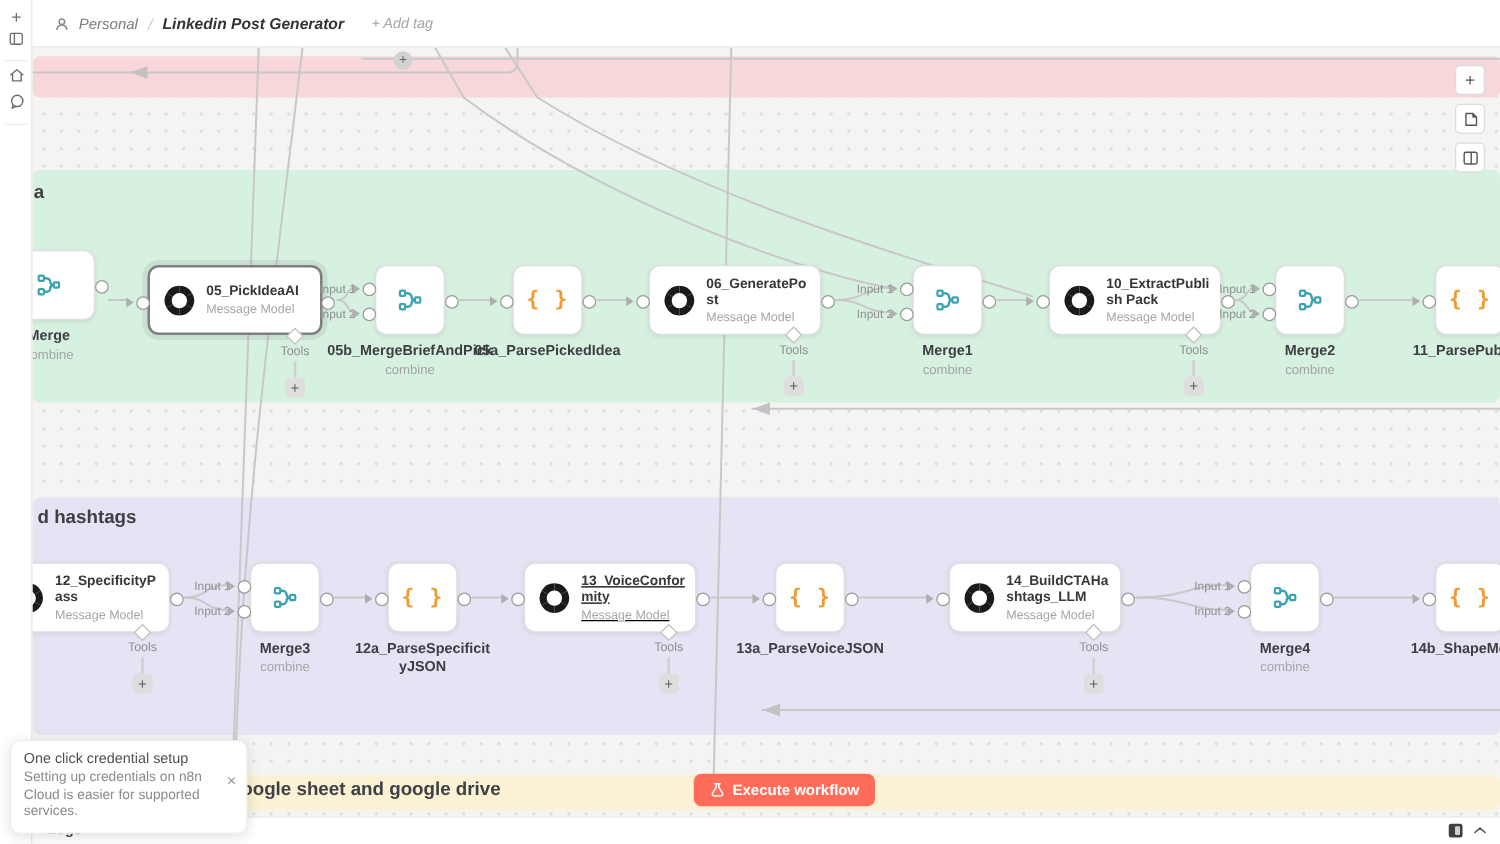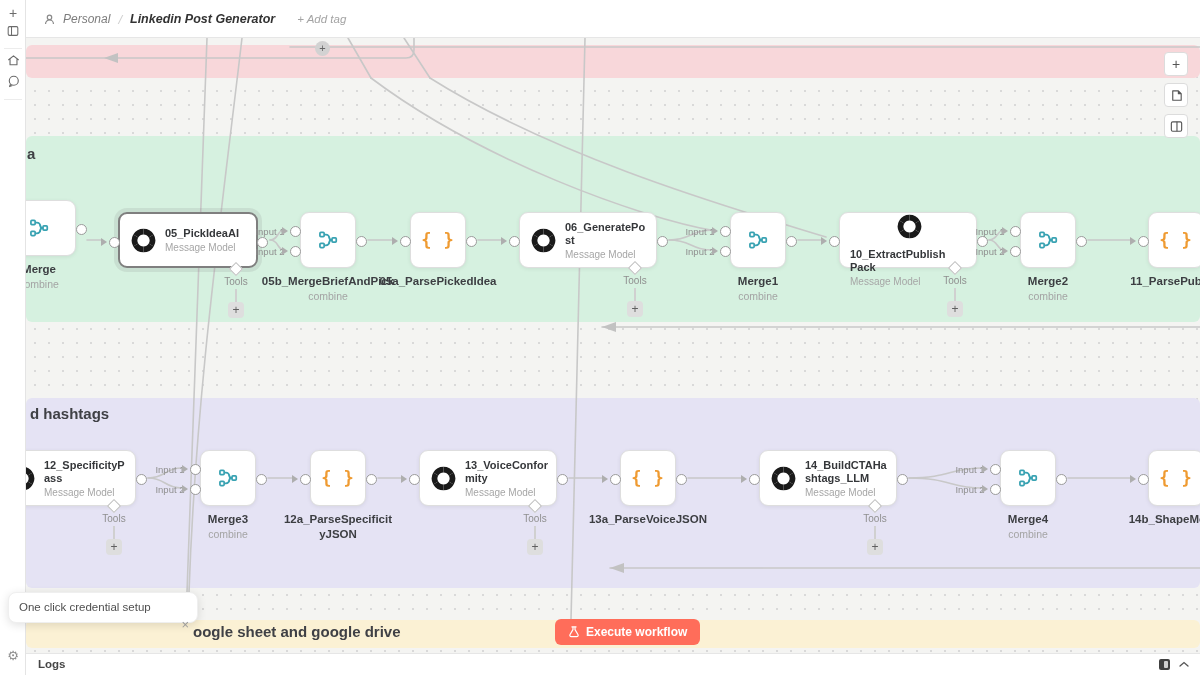--- a/index.html
+++ b/index.html
@@ -333,21 +333,21 @@
             </div>
 
     </div>
     <div class="caption" style="width: 180px; left: -62px;">
       <div class="cap-title">Merge1</div>
       <div class="cap-sub">combine</div>
     </div>
   </div>
 
   <div class="node" style="left: 839px; top: 212px; width: 138px;">
-    <div class="node-box ai" style="width: 138px; flex-direction: column;">
+    <div class="node-box ai" style="width: 138px;">
 
       <span class="ic ic-openai">
         <svg viewBox="-12 -12 24 24">
           <g fill="#1a1a1a">
             <path d="M0,-10.5 A10.5,10.5 0 0,1 9.09,-5.25 L4.68,-2.7 A5.4,5.4 0 0,0 0,-5.4 Z"></path>
             <path d="M0,-10.5 A10.5,10.5 0 0,1 9.09,-5.25 L4.68,-2.7 A5.4,5.4 0 0,0 0,-5.4 Z" transform="rotate(60)"></path>
             <path d="M0,-10.5 A10.5,10.5 0 0,1 9.09,-5.25 L4.68,-2.7 A5.4,5.4 0 0,0 0,-5.4 Z" transform="rotate(120)"></path>
             <path d="M0,-10.5 A10.5,10.5 0 0,1 9.09,-5.25 L4.68,-2.7 A5.4,5.4 0 0,0 0,-5.4 Z" transform="rotate(180)"></path>
             <path d="M0,-10.5 A10.5,10.5 0 0,1 9.09,-5.25 L4.68,-2.7 A5.4,5.4 0 0,0 0,-5.4 Z" transform="rotate(240)"></path>
             <path d="M0,-10.5 A10.5,10.5 0 0,1 9.09,-5.25 L4.68,-2.7 A5.4,5.4 0 0,0 0,-5.4 Z" transform="rotate(300)"></path>
@@ -509,21 +509,21 @@
               <div class="circ"></div>
             </div>
 
     </div>
     <div class="caption wrap" style="width: 112px; left: -28px;">
       <div class="cap-title">12a_ParseSpecificityJSON</div>
 
     </div>
   </div>
 
-  <div class="node" style="left: 419px; top: 450px; width: 158px;">
+  <div class="node" style="left: 419px; top: 450px; width: 158px; text-decoration: underline;">
     <div class="node-box ai" style="width: 138px;">
 
       <span class="ic ic-openai">
         <svg viewBox="-12 -12 24 24">
           <g fill="#1a1a1a">
             <path d="M0,-10.5 A10.5,10.5 0 0,1 9.09,-5.25 L4.68,-2.7 A5.4,5.4 0 0,0 0,-5.4 Z"></path>
             <path d="M0,-10.5 A10.5,10.5 0 0,1 9.09,-5.25 L4.68,-2.7 A5.4,5.4 0 0,0 0,-5.4 Z" transform="rotate(60)"></path>
             <path d="M0,-10.5 A10.5,10.5 0 0,1 9.09,-5.25 L4.68,-2.7 A5.4,5.4 0 0,0 0,-5.4 Z" transform="rotate(120)"></path>
             <path d="M0,-10.5 A10.5,10.5 0 0,1 9.09,-5.25 L4.68,-2.7 A5.4,5.4 0 0,0 0,-5.4 Z" transform="rotate(180)"></path>
             <path d="M0,-10.5 A10.5,10.5 0 0,1 9.09,-5.25 L4.68,-2.7 A5.4,5.4 0 0,0 0,-5.4 Z" transform="rotate(240)"></path>
@@ -726,20 +726,21 @@
       <span class="bc-workspace">Personal</span>
       <span class="bc-sep">/</span>
       <span class="bc-title">Linkedin Post Generator</span>
       <span class="bc-addtag">+ Add tag</span>
     </div>
   </div>
 
 
   <div id="toast">
     <div class="toast-title">One click credential setup</div>
+    <div class="toast-body">Setting up credentials on n8n Cloud is easier for supported services.</div>
     <span class="toast-close">×</span>
   </div>
 
   <div id="logsbar">
     <span class="logs-lbl">Logs</span>
     <span class="logs-dark-ic"></span>
     <svg class="logs-chevron icon" width="12" height="8" viewBox="0 0 12 8">
       <path d="M2,6 L6,2.5 L10,6" fill="none" stroke="#555" stroke-width="1.3" stroke-linecap="round"></path>
     </svg>
   </div>

